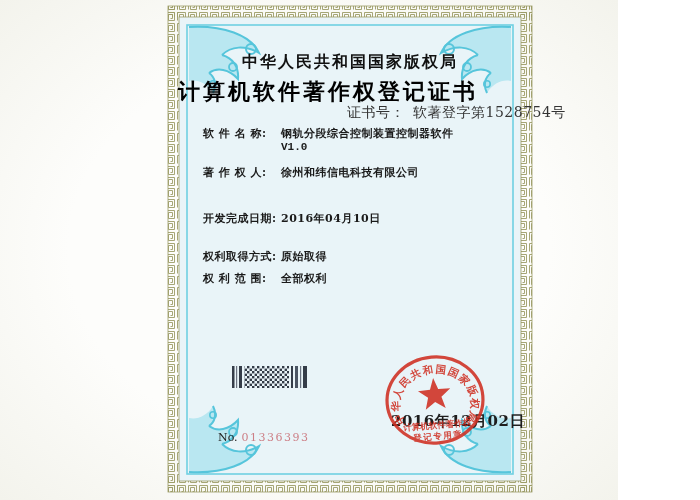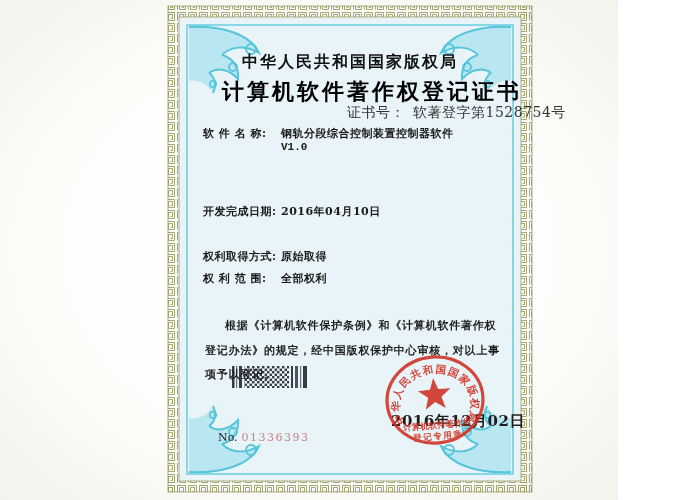--- a/index.html
+++ b/index.html
@@ -7,21 +7,21 @@
     position:relative;width:618px;height:500px;overflow:hidden;
     background:radial-gradient(ellipse at center,#fdfdfb 55%,#f3f3ec 100%);
     font-family:"DejaVu Serif","Liberation Serif",serif;
     color:#1c1c1c;
   }
   svg{display:block;}
   .deco{position:absolute;left:0;top:0;z-index:0;pointer-events:none;}
   .overlay{position:absolute;left:0;top:0;z-index:3;pointer-events:none;}
   .txt{position:absolute;z-index:2;white-space:nowrap;}
   .issuer{left:178px;top:52px;width:344px;text-align:center;font-size:16px;font-weight:bold;letter-spacing:2px;color:#111;}
-  .title{left:178px;top:77px;width:344px;text-align:right;font-size:22px;font-weight:bold;letter-spacing:3px;color:#000;}
+  .title{left:178px;top:77px;width:344px;text-align:left;font-size:22px;font-weight:bold;letter-spacing:3px;color:#000;}
   .certno{left:347px;top:104px;font-size:14px;color:#333;letter-spacing:0.5px;}
   .certno .lbl{margin-right:8px;}
   .row{left:203px;font-size:11px;font-weight:bold;color:#1a1a1a;}
   .flabel{display:inline-block;width:72px;letter-spacing:0.5px;}
   .fvalue{margin-left:6px;letter-spacing:0.5px;}
   .v2{left:281px;font-size:11px;font-weight:bold;font-family:Liberation Mono, monospace;}
   .statement{left:205px;top:314px;width:298px;font-size:11px;line-height:24.5px;
     letter-spacing:0.8px;white-space:normal;text-indent:20px;font-weight:bold;color:#1e1e1e;}
   .serial{left:218px;top:431px;font-size:11px;color:#222;}
   .serial .num{color:#cd7f86;letter-spacing:1.5px;margin-left:4px;}
@@ -88,36 +88,38 @@
 
   <div class="txt certno">
     <span class="lbl">证书号：</span><span>软著登字第1528754号</span>
   </div>
 
   <div class="txt row" style="top:126px">
     <span class="flabel">软 件 名 称:</span><span class="fvalue">钢轨分段综合控制装置控制器软件</span>
   </div>
   <div class="txt v2" style="top:141px">V1.0</div>
 
+  <div class="txt row" style="top:165px">
+    <span class="flabel">著 作 权 人:</span><span class="fvalue">徐州和纬信电科技有限公司</span>
+  </div>
 
-  <div class="txt row" style="top:204px">
+  <div class="txt row" style="top:211px">
     <span class="flabel">开发完成日期:</span><span class="fvalue">2016年04月10日</span>
   </div>
 
 
   <div class="txt row" style="top:271px">
     <span class="flabel">权 利 范 围:</span><span class="fvalue">全部权利</span>
   </div>
 
   <div class="txt row" style="top:249px">
     <span class="flabel">权利取得方式:</span><span class="fvalue">原始取得</span>
   </div>
 
 
-  <div class="txt statement">根据《计算机软件保护条例》和《计算机软件著作权登记办法》的规定，经中国版权保护中心审核，对以上事项予以登记。</div>
 
   <div class="txt serial">
     <span>No.</span><span class="num">01336393</span>
   </div>
 
   <div class="txt issuedate">2016年12月02日</div>
 
   <svg class="overlay" width="700" height="500" viewBox="0 0 700 500">
     <defs>
       <path id="sealArc" d="M 405 421 A 36 31 0 1 1 465 421" fill="none"></path>

